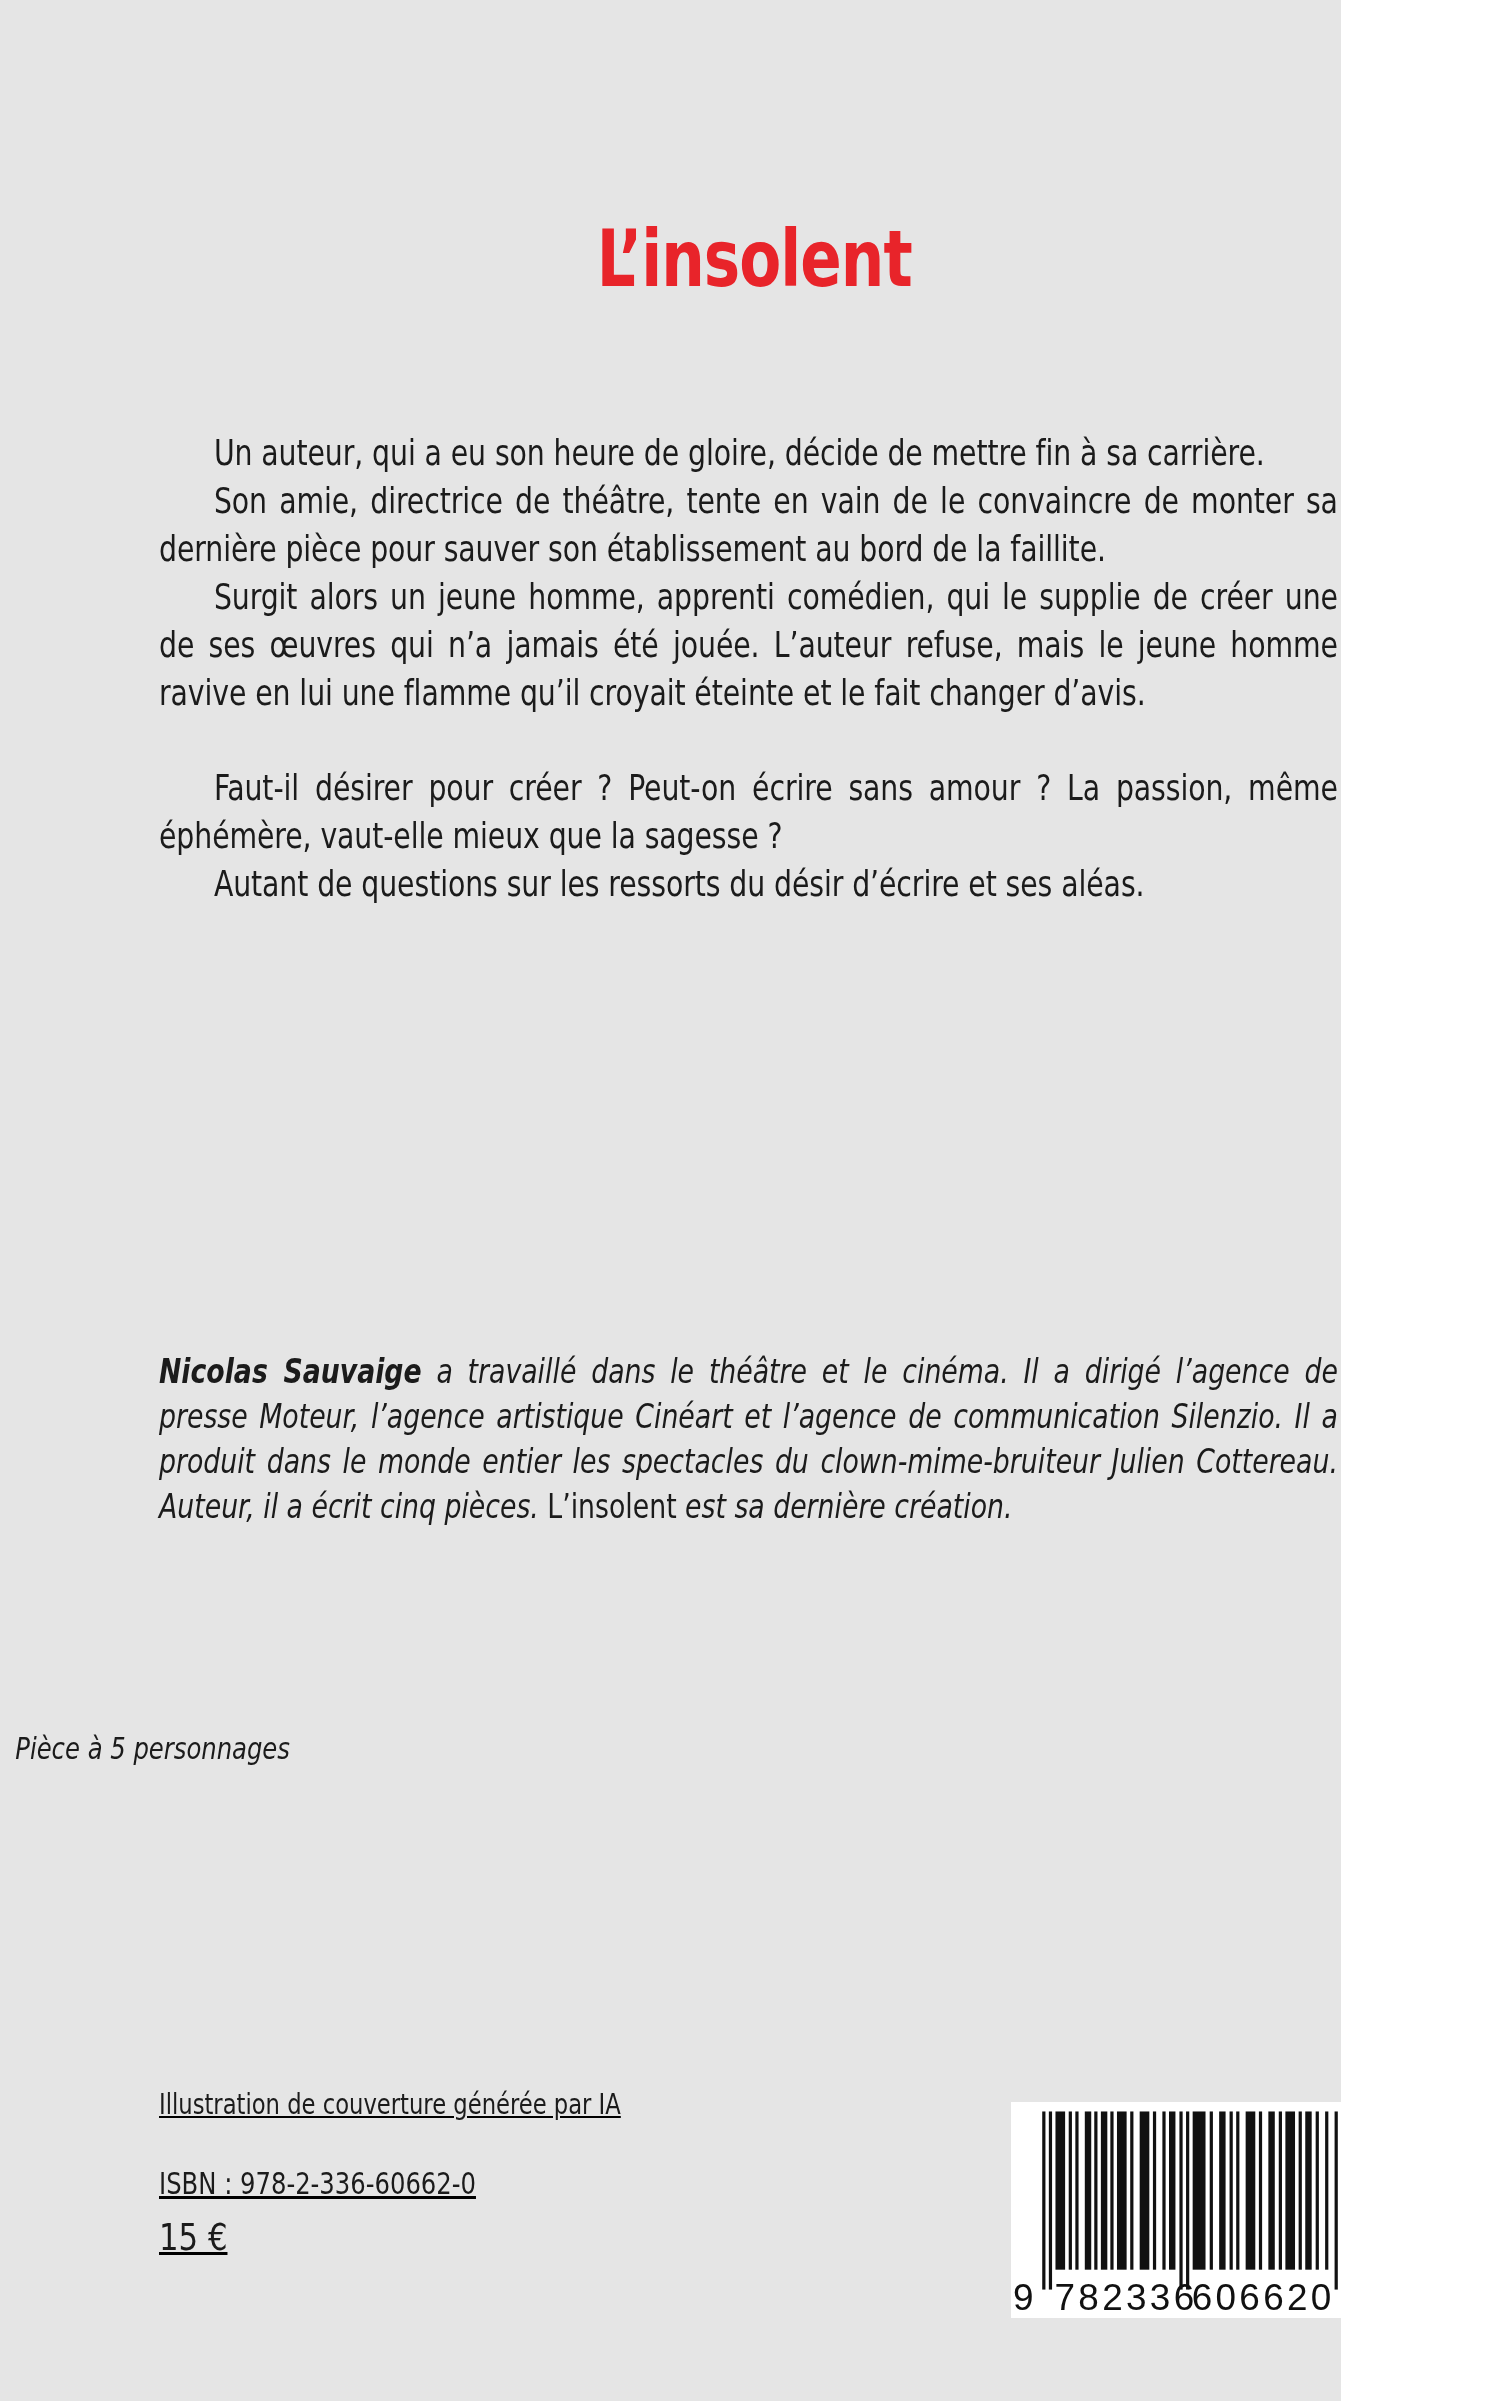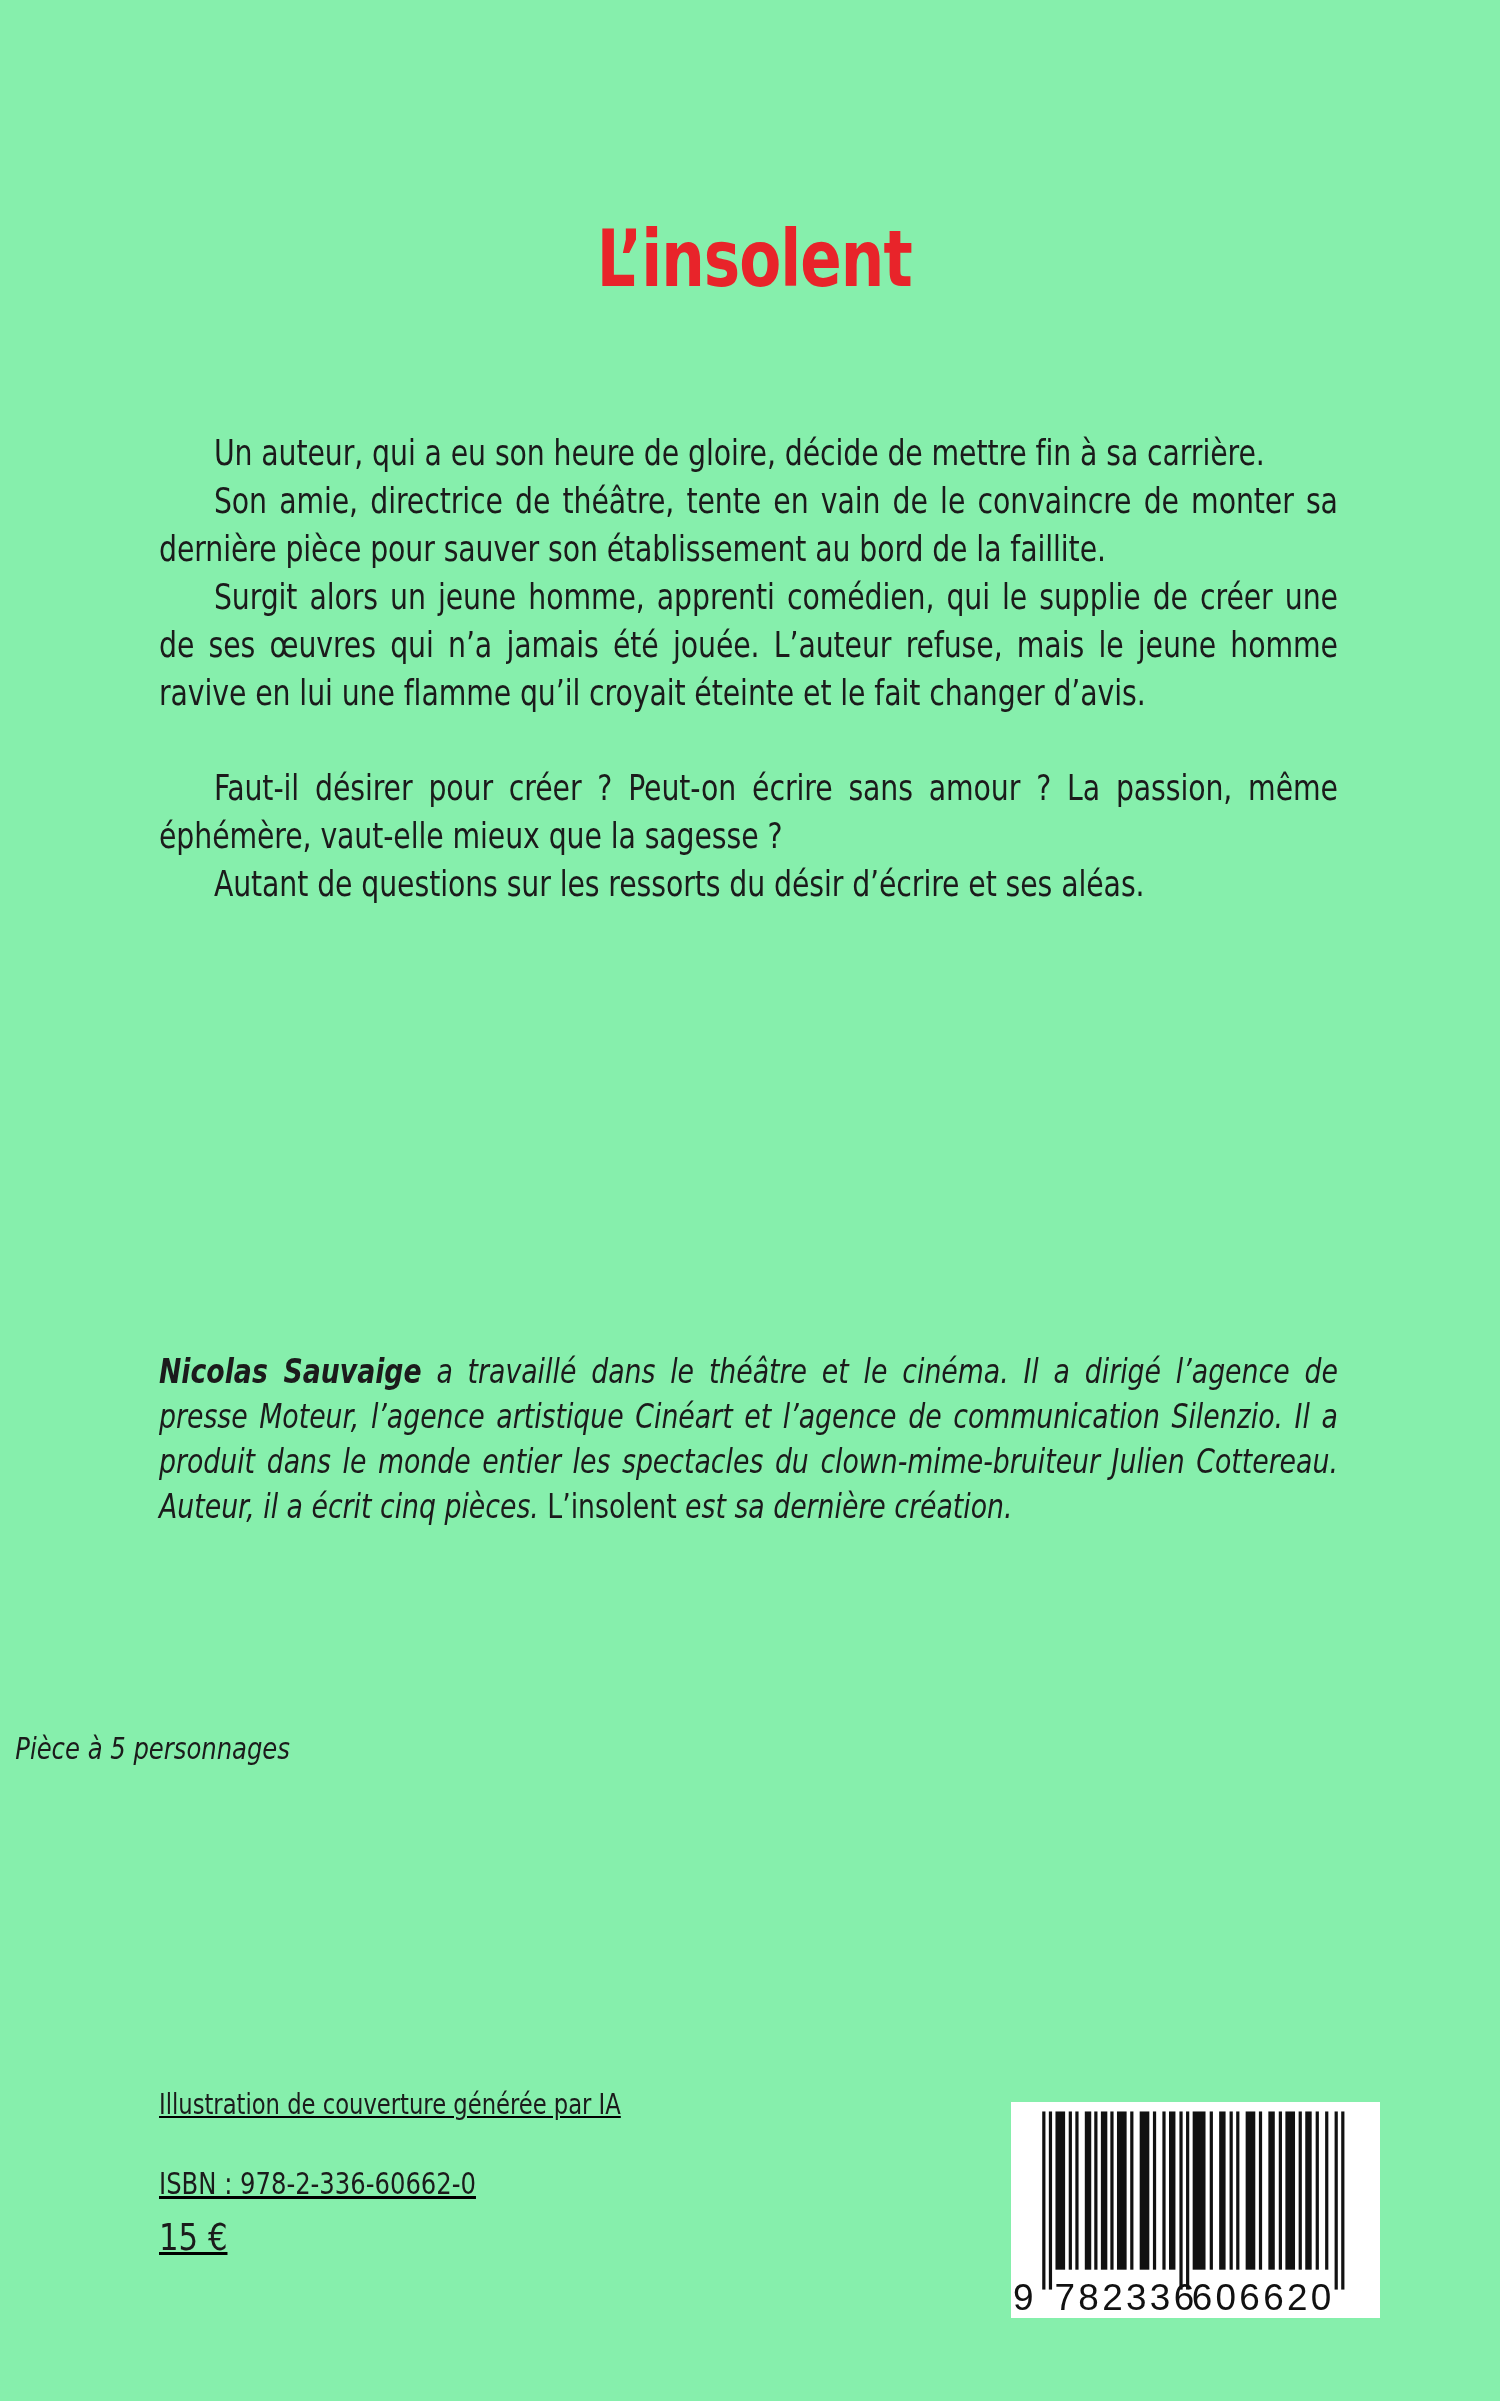--- a/index.html
+++ b/index.html
@@ -5,23 +5,23 @@
   html, body {
     margin: 0;
     padding: 0;
     background: #ffffff;
   }
   body {
     font-family: "Liberation Sans", sans-serif;
   }
   .page {
     position: relative;
-    width: 1500px;
+    width: 1341px;
     height: 2402px;
-    background: #86efac;
+    background: #e5e5e5;
     overflow: hidden;
     box-sizing: border-box;
   }
 
   
   .title-block {
     position: absolute;
     left: 0;
     top: 167px;
     width: 1508px;

